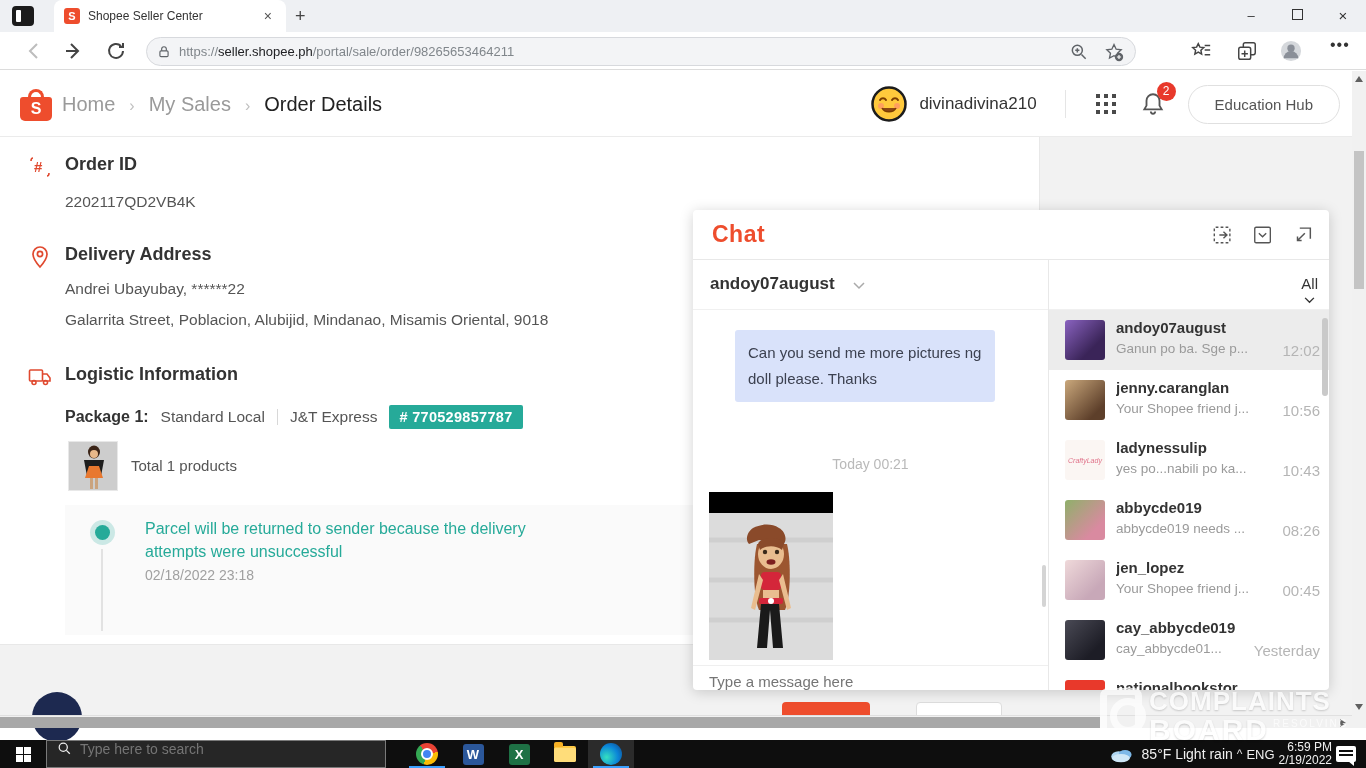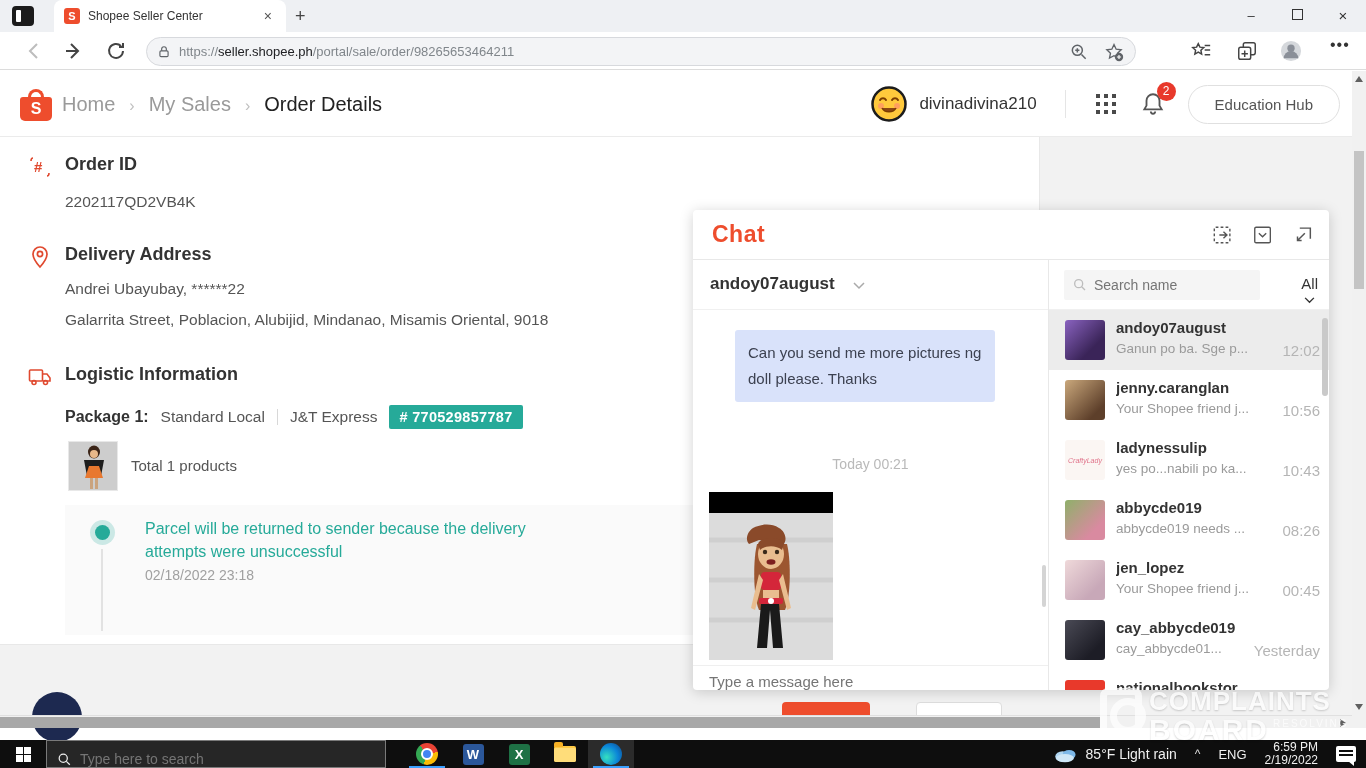--- a/index.html
+++ b/index.html
@@ -112,34 +112,34 @@
   #v-down { left:3px; bottom:18px; border-left:4px solid transparent; border-right:4px solid transparent; border-top:6px solid #606060; }
   #h-scroll { position:absolute; left:0px; top:715px; width:1352px; height:13px; background:#f1f1f1; border-top:1px solid #e0e0e0; z-index:20; }
   #h-thumb { position:absolute; left:0; top:1px; width:1100px; height:11px; background:#a8a8a8; }
   #h-right { right:6px; top:3px; border-top:4px solid transparent; border-bottom:4px solid transparent; border-left:6px solid #606060; }
 
   
   #taskbar { position:absolute; left:0; top:740px; width:1366px; height:28px; background:#0e0e0e; z-index:30; display:flex; align-items:center; }
   #start-btn { width:46px; height:28px; display:flex; align-items:center; justify-content:center; }
   .winlogo { display:grid; grid-template-columns:7px 7px; grid-template-rows:7px 7px; gap:1px; }
   .winlogo div { background:#fff; }
-  #tb-search { width:340px; height:28px; background:#262626; border:1px solid #7a7a7a; display:flex; align-items:flex-end; padding:0 10px; }
+  #tb-search { width:340px; height:28px; background:#262626; border:1px solid #7a7a7a; display:flex; align-items:flex-start; padding:0 10px; }
   #tb-search input { background:transparent; border:none; outline:none; color:#ddd; font-size:14px; margin-left:8px; width:260px; font-family:"Liberation Sans",sans-serif;}
   .task-ic { width:46px; height:28px; display:flex; align-items:center; justify-content:center; position:relative; }
   .task-ic.open::after { content:""; position:absolute; left:5px; bottom:0; width:36px; height:2px; background:#3aa0ff; }
   .task-ic.focused { background:#2b2b2b; }
   .chrome-ic { width:22px; height:22px; border-radius:50%; background:conic-gradient(from -40deg, #ea4335 0 33%, #fbbc05 0 66%, #34a853 0 100%); position:relative; }
   .chrome-ic::after { content:""; position:absolute; left:5px; top:5px; width:12px; height:12px; border-radius:50%; background:#4285f4; border:2.5px solid #fff; box-sizing:border-box;}
   .word-ic { width:21px; height:21px; background:#2b579a; border-radius:3px; color:#fff; font-weight:bold; font-size:13px; text-align:center; line-height:21px; }
   .excel-ic { width:21px; height:21px; background:#1e7145; border-radius:3px; color:#fff; font-weight:bold; font-size:13px; text-align:center; line-height:21px; }
   .folder-ic { position:relative; width:22px; height:16px; background:#ffca44; border-radius:2px; }
   .folder-ic::before { content:""; position:absolute; left:0; top:-4px; width:9px; height:5px; background:#f7b125; border-radius:2px 2px 0 0; }
   .folder-ic::after { content:""; position:absolute; left:0; top:2px; width:22px; height:14px; background:#ffdd7a; border-radius:2px; }
   .edge-ic { width:22px; height:22px; border-radius:50%; background:radial-gradient(circle at 30% 65%, #35e0c0, #0a84d8 55%, #114a8b 95%); }
-  #tb-right { margin-left:auto; display:flex; align-items:center; gap:18px; padding-right:10px; color:#fff; }
+  #tb-right { margin-left:auto; display:flex; align-items:center; gap:4px; padding-right:10px; color:#fff; }
   #tb-weather { display:flex; align-items:center; gap:8px; font-size:14px; color:#f0f0f0; }
   #tb-chevron { color:#ddd; font-size:12px; }
   #tb-lang { font-size:13px; color:#f0f0f0; }
   #tb-clock { text-align:right; font-size:12px; line-height:13px; color:#f0f0f0; }
   #tb-notif { position:relative; width:20px; height:16px; background:#fff; border-radius:2px; }
   #tb-notif::before { content:""; position:absolute; left:3px; top:4px; width:14px; height:2px; background:#0e0e0e; box-shadow:0 4px 0 #0e0e0e; }
   #tb-notif::after { content:""; position:absolute; right:2px; bottom:-4px; border-left:6px solid transparent; border-top:5px solid #fff; }
 
   
   #watermark { position:absolute; left:1095px; top:686px; width:260px; height:70px; z-index:40; opacity:.72; pointer-events:none; color:#fff; }
@@ -362,27 +362,20 @@
           </svg>
       </div>
       <div id="msg-scroll-thumb"></div>
       <div id="msg-input-row"></div>
       <input id="msg-input" placeholder="Type a message here" style="">
 
     </div>
 
     <div id="list-pane">
       <div id="search-row">
-        <div id="search-box">
-          <svg width="16" height="16" viewBox="0 0 24 24">
-              <circle cx="10" cy="10" r="6" fill="none" stroke="#bdbdbd" stroke-width="2"></circle>
-              <path d="M14.5 14.5l5 5" stroke="#bdbdbd" stroke-width="2"></path>
-            </svg>
-          <input id="search-input" placeholder="Search name" style="">
-        </div>
         <div id="filter-all">
           <span>All</span>
           <svg width="11" height="7" viewBox="0 0 12 8">
               <path d="M1 1l5 5 5-5" fill="none" stroke="#333" stroke-width="1.6"></path>
             </svg>
         </div>
       </div>
       <div id="contact-list">
   <div class="contact-row selected">
     <div class="contact-avatar" style="background: linear-gradient(135deg, rgb(138, 99, 192), rgb(58, 36, 88) 70%);">

